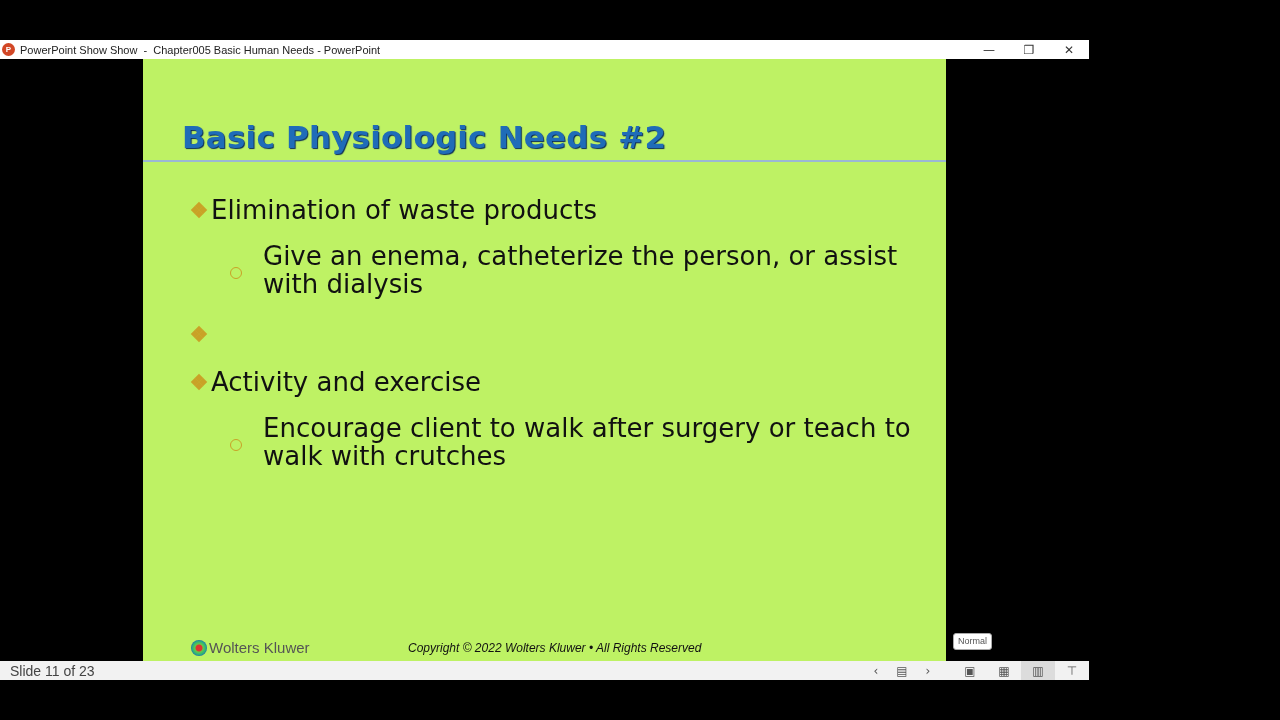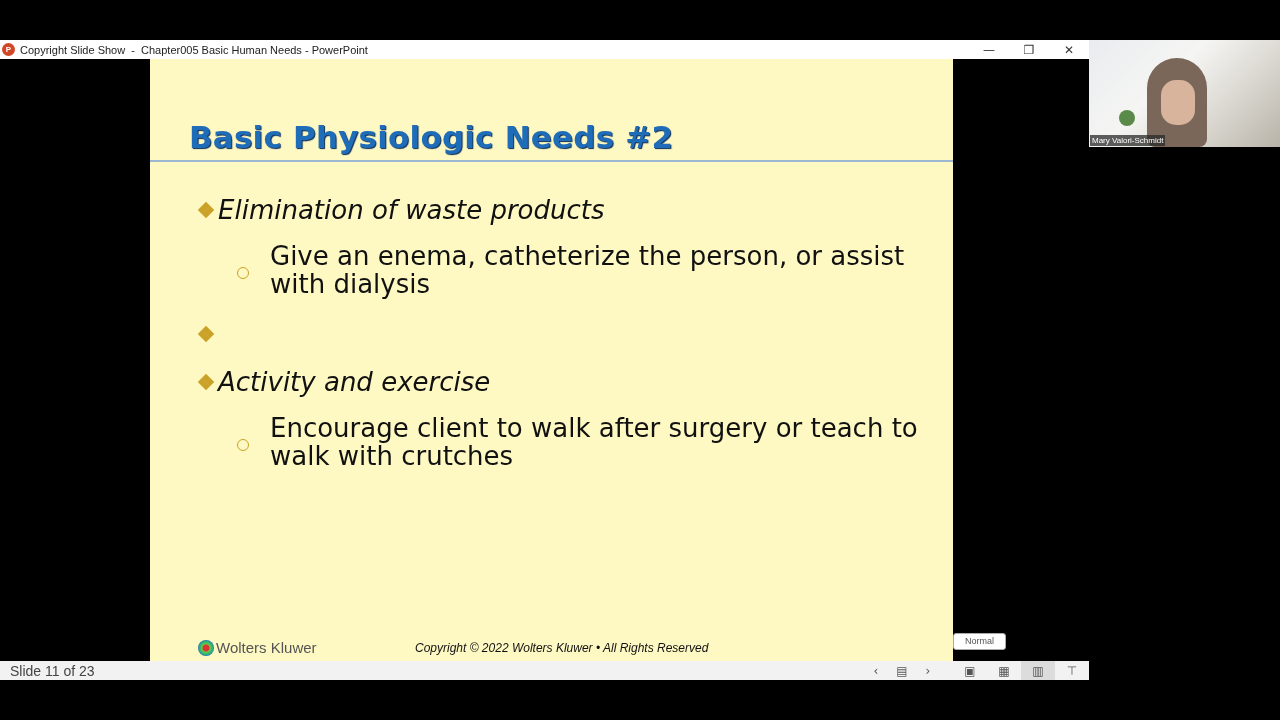--- a/index.html
+++ b/index.html
@@ -6,38 +6,38 @@
   html, body { width: 1280px; height: 720px; overflow: hidden; background: #000; font-family: "DejaVu Sans", sans-serif; }
   #root { position: relative; width: 1280px; height: 720px; background: #000; }
 
   .window { position: absolute; left: 0; top: 40px; width: 1089px; height: 640px; background: #000; }
   .titlebar { position: absolute; left: 0; top: 0; width: 1089px; height: 19px; background: #fff; display: flex; align-items: center; }
   .app-icon { width: 13px; height: 13px; border-radius: 50%; background: #d24726; margin-left: 2px; margin-right: 5px; display:flex; align-items:center; justify-content:center; color:#fff; font-size:8px; font-weight:bold; font-family:"Liberation Sans", sans-serif; }
   .title-text { font-family: "Liberation Sans", sans-serif; font-size: 11px; color: #222; white-space: pre; }
   .win-controls { position: absolute; right: 0; top: 0; height: 19px; display: flex; }
   .win-btn { width: 40px; height: 19px; display: flex; align-items: center; justify-content: center; font-size: 12px; color: #333; font-family: "DejaVu Sans", sans-serif; }
 
-  .slide { position: absolute; left: 143px; top: 19px; width: 803px; height: 602px; background: #fef9c3; margin-left: 7px; }
+  .slide { position: absolute; left: 143px; top: 19px; width: 803px; height: 602px; background: #bef264; }
   .slide-title { position: absolute; left: 39px; top: 60px; font-family: "DejaVu Sans", sans-serif; font-weight: bold; font-size: 31px; color: #1f6cb8; text-shadow: 1px 1px 1px #0b2c58; letter-spacing: 0.2px; }
   .title-rule { position: absolute; left: 0; top: 101px; width: 803px; height: 2px; background: #9bb8d3; }
 
   .content { position: absolute; left: 46px; top: 135px; width: 740px; }
-  .bullet-l1 { display: flex; align-items: center; font-size: 26px; color: #111; line-height: 32px; margin-bottom: 16px; font-style: italic; }
+  .bullet-l1 { display: flex; align-items: center; font-size: 26px; color: #111; line-height: 32px; margin-bottom: 16px; }
   .diamond-icon { width: 22px; height: 32px; position: relative; flex: none; }
   .diamond-icon span { position: absolute; width: 6px; height: 6px; background: #c9a227; transform: rotate(45deg); }
   .bullet-l2 { display: flex; align-items: center; font-size: 26px; color: #111; line-height: 28px; margin-left: 40px; margin-bottom: 20px; }
   .circle-icon { width: 34px; flex: none; position: relative; height: 28px; }
   .circle-icon::after { content: ""; position: absolute; left: 1px; top: 11px; width: 10px; height: 10px; border: 1.5px solid #c9a227; border-radius: 50%; }
   .l2-text { width: 670px; }
 
   .footer-logo { position: absolute; left: 40px; top: 580px; display: flex; align-items: center; font-family: "Liberation Sans", sans-serif; font-size: 15px; color: #555; padding-left: 8px; }
   .logo-mark { width: 16px; height: 16px; border-radius: 50%; background: radial-gradient(circle, #d33 0 3px, #6c4 4px, #2a8 7px, #26a 8px); margin-right: 2px; }
   .copyright { position: absolute; left: 265px; top: 582px; font-family: "Liberation Sans", sans-serif; font-size: 12px; color: #111; font-style: italic; }
 
-  .tooltip { position: absolute; left: 953px; top: 593px; height: 17px; padding: 0 11px; background: #fff; border: 1px solid #aaa; border-radius: 3px; font-family: "Liberation Sans", sans-serif; font-size: 9px; color: #555; line-height: 15px; }
+  .tooltip { position: absolute; left: 953px; top: 593px; height: 17px; padding: 0 4px; background: #fff; border: 1px solid #aaa; border-radius: 3px; font-family: "Liberation Sans", sans-serif; font-size: 9px; color: #555; line-height: 15px; }
 
   .statusbar { position: absolute; left: 0; top: 621px; width: 1089px; height: 19px; background: #f2f2f2; display: flex; align-items: center; }
   .slide-counter { font-family: "Liberation Sans", sans-serif; font-size: 14px; color: #444; margin-left: 10px; }
   .status-icons { position: absolute; right: 0; top: 0; height: 19px; display: flex; align-items: center; }
   .sbtn { width: 26px; height: 19px; display: flex; align-items: center; justify-content: center; font-size: 12px; color: #555; }
   .sbtn.view { width: 34px; }
   .sbtn.active { background: #dcdcdc; }
 
   .video-tile { position: absolute; left: 1089px; top: 40px; width: 191px; height: 107px; background: linear-gradient(135deg, #e9ecef 0%, #f5f5f3 40%, #d9d6cf 70%, #b8b3a8 100%); overflow: hidden; }
   .video-person { position: absolute; left: 58px; top: 18px; width: 60px; height: 89px; border-radius: 30px 30px 8px 8px; background: #7a675a; }
@@ -45,21 +45,21 @@
   .video-plant { position: absolute; left: 30px; top: 70px; width: 16px; height: 16px; border-radius: 50%; background: #5a8a4a; }
   .video-name { position: absolute; left: 1px; top: 95px; padding: 0 2px; background: rgba(40,40,40,0.75); color: #fff; font-family: "Liberation Sans", sans-serif; font-size: 8px; line-height: 11px; }
 </style>
 </head>
 <body>
 
 <div id="root">
   <div class="window">
     <div class="titlebar">
       <div class="app-icon">P</div>
-      <span class="title-text">Copyright Slide Show  -  Chapter005 Basic Human Needs - PowerPoint</span>
+      <span class="title-text">PowerPoint Show Show  -  Chapter005 Basic Human Needs - PowerPoint</span>
       <div class="win-controls">
         <div class="win-btn">—</div>
         <div class="win-btn">❐</div>
         <div class="win-btn">✕</div>
       </div>
     </div>
 
     <div class="slide">
       <div class="slide-title">Basic Physiologic Needs #2</div>
       <div class="title-rule"></div>
@@ -119,19 +119,13 @@
         <div class="sbtn">▤</div>
         <div class="sbtn">›</div>
         <div class="sbtn view" style="margin-left:12px">▣</div>
         <div class="sbtn view">▦</div>
         <div class="sbtn view active">▥</div>
         <div class="sbtn view">⊤</div>
       </div>
     </div>
   </div>
 
-  <div class="video-tile">
-    <div class="video-plant"></div>
-    <div class="video-person"></div>
-    <div class="video-face"></div>
-    <div class="video-name">Mary Valori-Schmidt</div>
-  </div>
 </div>
 
 </body></html>

